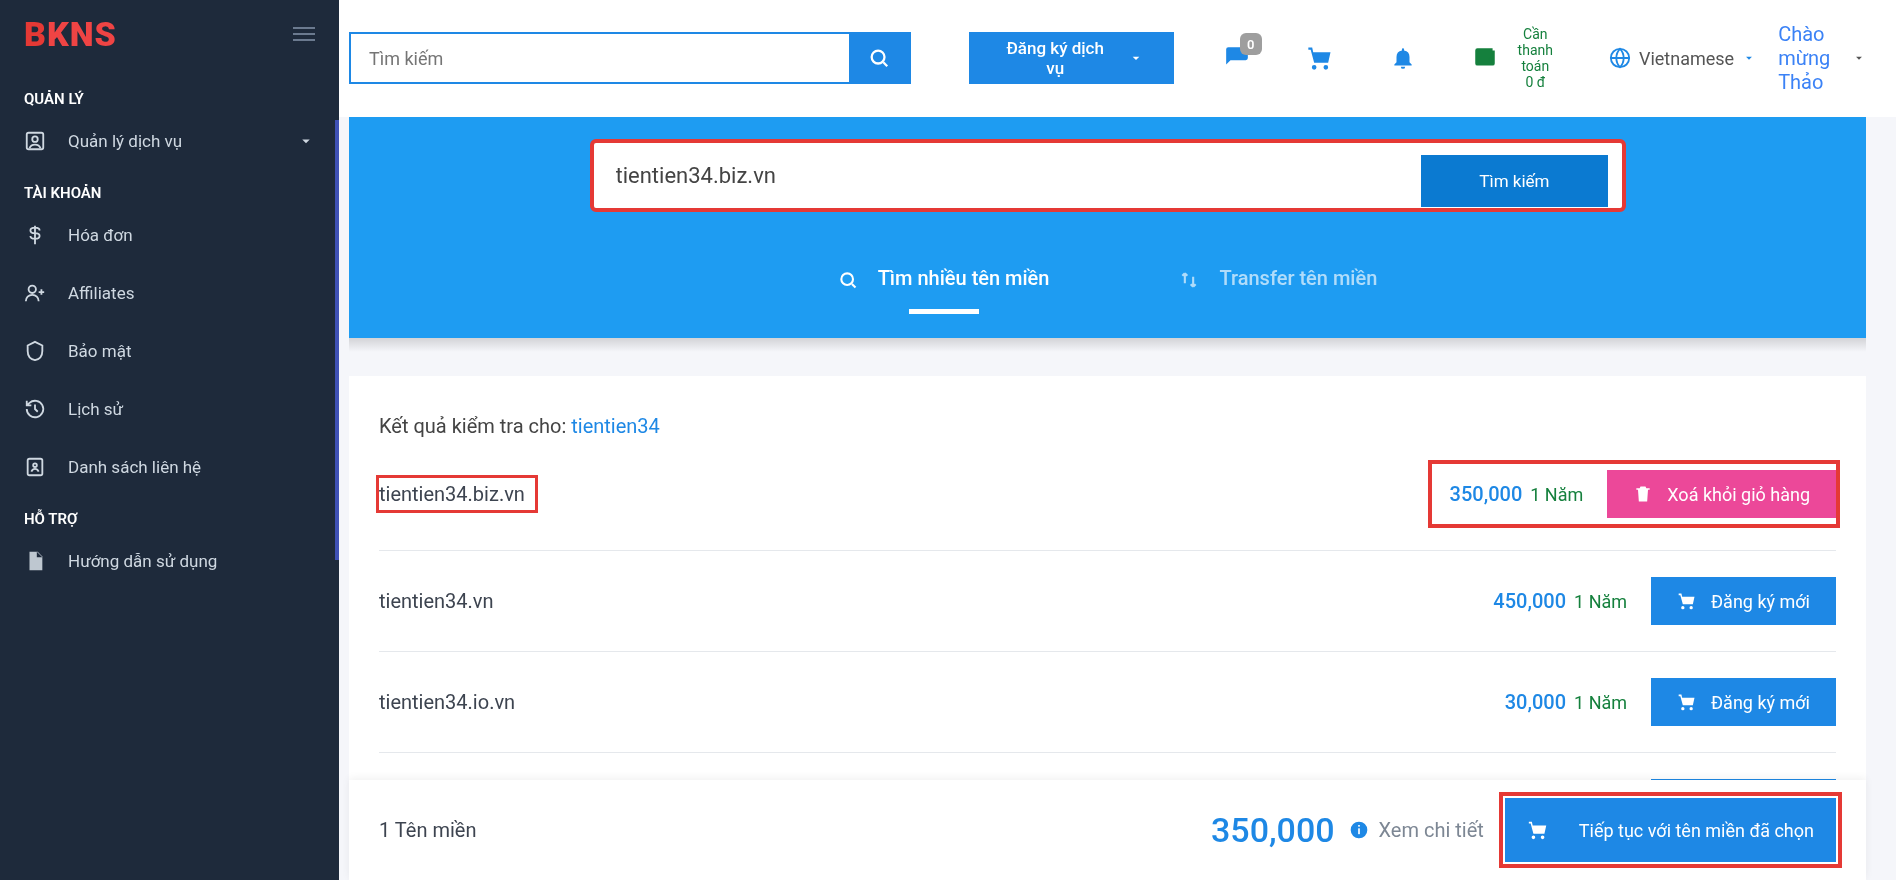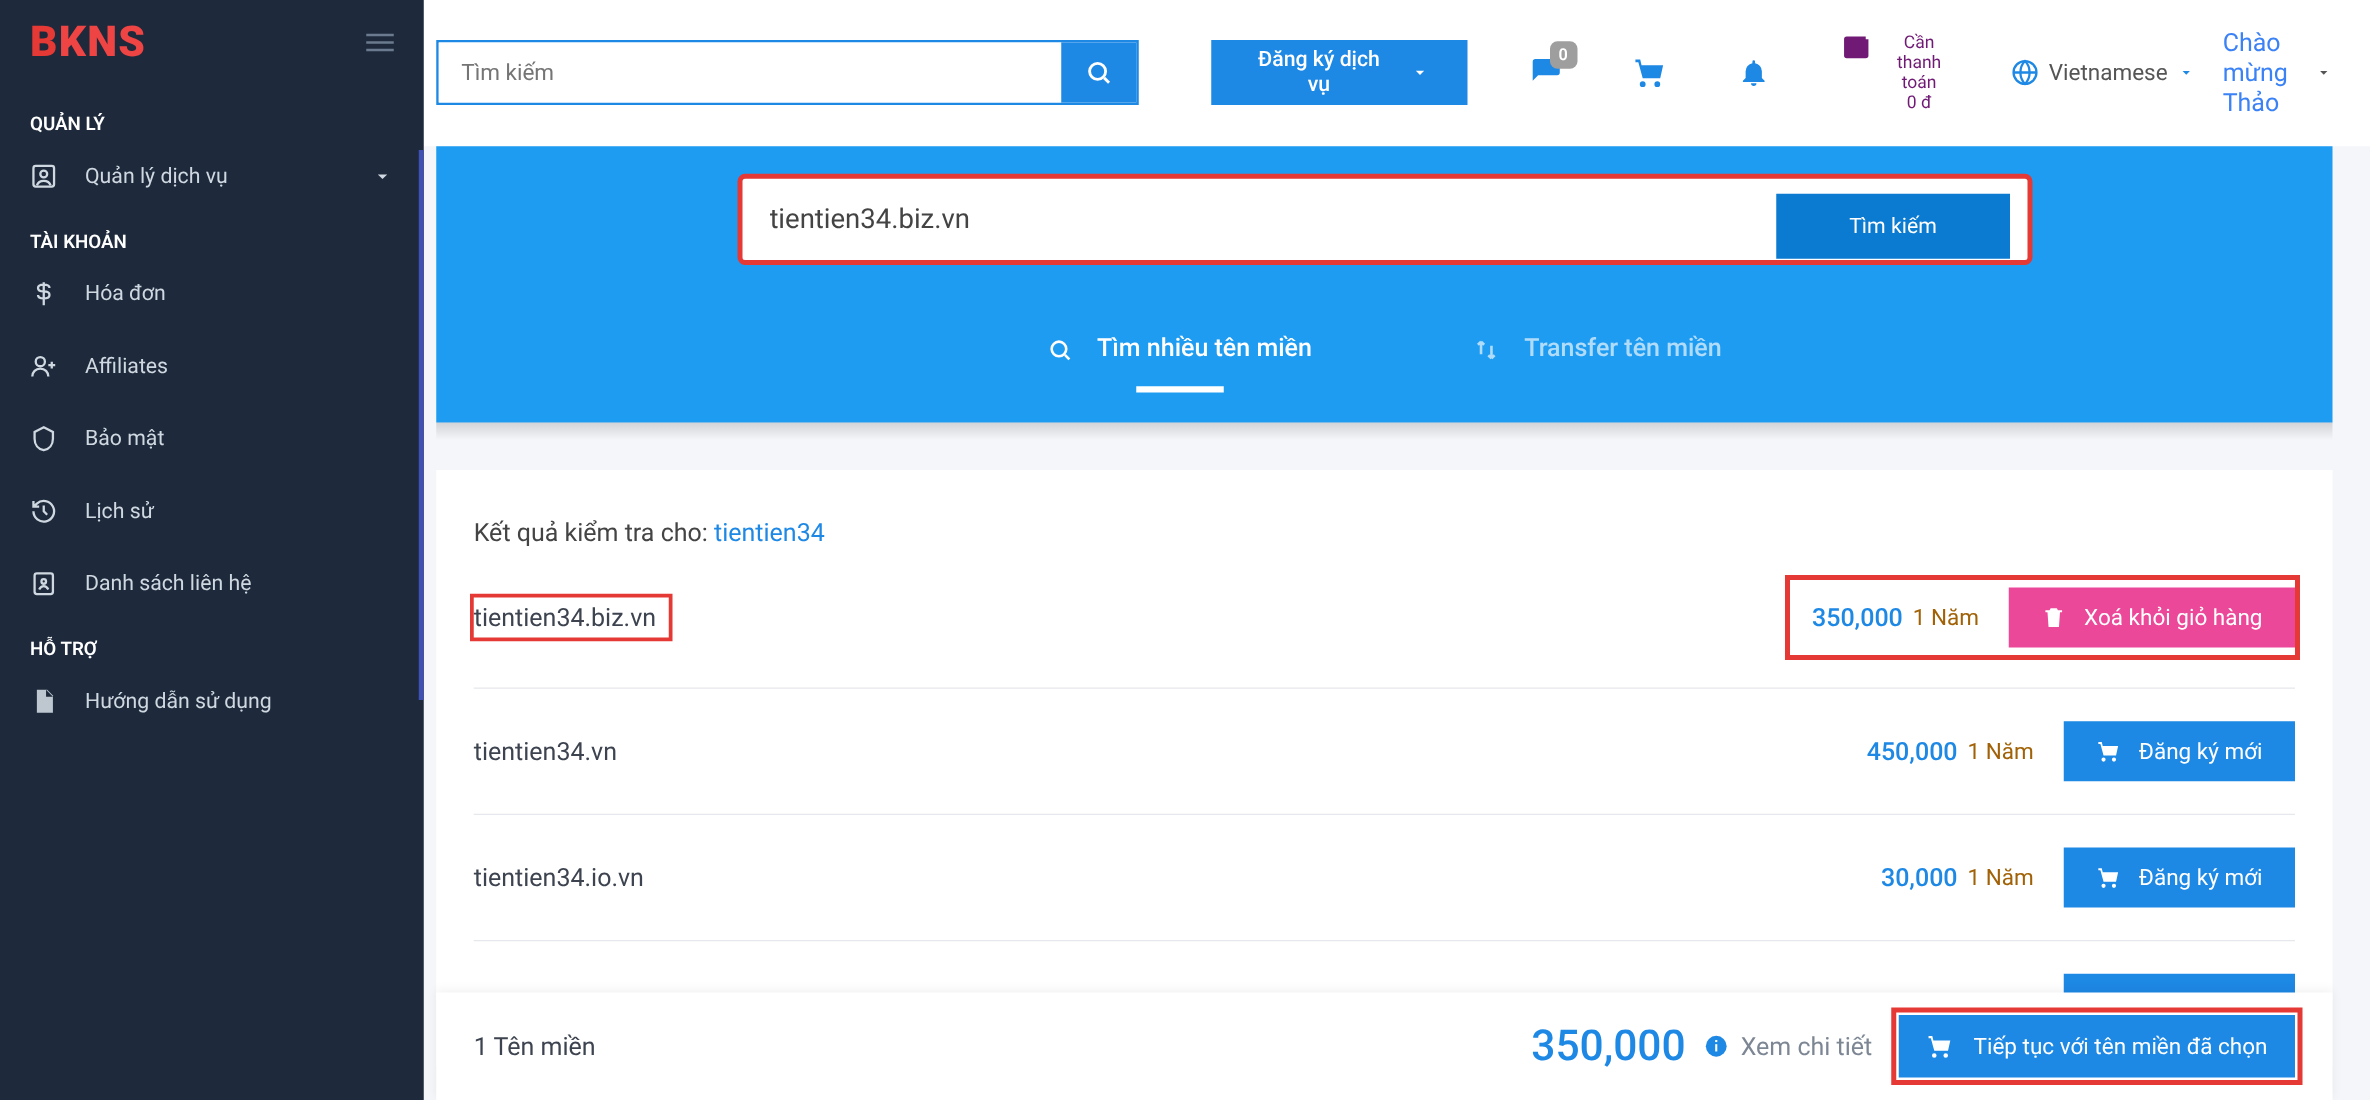--- a/index.html
+++ b/index.html
@@ -20,21 +20,21 @@
 
   .main{flex:1;height:100%;display:flex;flex-direction:column}
   .topbar{display:flex;align-items:center;padding:22px 30px 22px 10px;gap:22px;background:#fff;border-bottom:1px solid rgba(0,0,0,0)}
   .search-wrap{display:flex;border:2px solid #1e88e5;height:52px;width:588px}
   .search-input{border:none;outline:none;padding:0 18px;flex:1;font-size:18px;color:#444}
   .search-btn{width:60px;background:#1e88e5;color:#fff;display:flex;align-items:center;justify-content:center;border:none;cursor:pointer}
   .reg-btn{background:#1e88e5;color:#fff;height:52px;border:none;padding:13px 30px;font-size:17px;font-weight:500;display:flex;align-items:center;gap:16px;cursor:pointer;margin-left:36px}
   .top-icons{display:flex;align-items:center;gap:56px;margin-left:28px}
   .top-icon{color:#1e88e5;position:relative;cursor:pointer}
   .badge{position:absolute;top:-12px;right:-12px;background:#9e9e9e;color:#fff;font-size:13px;font-weight:600;border-radius:6px;width:22px;height:22px;display:flex;align-items:center;justify-content:center}
-  .pay-block{color:#701a75;font-size:14px;text-align:center;display:flex;align-items:flex-start;gap:20px;cursor:pointer}
+  .pay-block{color:#15803d;font-size:14px;text-align:center;display:flex;align-items:center;gap:20px;cursor:pointer}
   .pay-text{line-height:1.15}
   .lang{display:flex;align-items:center;gap:8px;color:#555;font-size:18px;cursor:pointer}
   .lang svg{color:#1e88e5}
   .user{display:flex;align-items:center;gap:8px;color:#3b82f6;font-size:20px;margin-left:auto;cursor:pointer}
 
   .hero{background:#1e9cf2;margin:0 30px 0 10px;padding:0 0 36px 0}
   .search-card{background:#fff;border-radius:4px;margin:0 auto;width:1032px;position:relative;top:0;padding:22px 180px 22px 24px;display:flex;align-items:center;outline:4px solid #e53935;outline-offset:-2px}
   .search-card input{border:none;outline:none;font-size:22px;color:#444;flex:1}
   .search-card button{position:absolute;right:16px;top:14px;height:52px;background:#0b7ad1;color:#fff;border:none;font-size:17px;padding:0 58px;cursor:pointer}
   .hero-tabs{display:flex;gap:130px;justify-content:center;margin-top:56px;color:#fff}
@@ -44,34 +44,34 @@
 
   .shadow-strip{height:14px;margin:0 30px 0 10px;background:linear-gradient(to bottom,rgba(0,0,0,.14),rgba(0,0,0,0))}
 
   .results{background:#fff;margin:24px 30px 0 10px;padding:38px 30px 0 30px;position:relative}
   .results-title{font-size:20px;color:#444}
   .results-title a{color:#1e88e5;text-decoration:none}
   .row{display:flex;align-items:center;border-bottom:1px solid #e5e8ec;padding:26px 0}
   .row:first-of-type{padding-top:22px}
   .domain{font-size:20px;color:#3d4450;flex:1}
   .price{color:#1e88e5;font-size:20px;font-weight:500;margin-right:8px}
-  .period{color:#a16207;font-size:18px;margin-right:24px}
+  .period{color:#15803d;font-size:18px;margin-right:24px}
   .act-btn{background:#1e88e5;color:#fff;border:none;height:48px;padding:0 26px;font-size:18px;display:flex;align-items:center;gap:14px;cursor:pointer}
   .act-btn.danger{background:#ec4899}
   .row0 .domain>span{outline:3px solid #e53935;padding:4px 10px 4px 0}
   .row0 .tail{outline:4px solid #e53935;padding:6px 0 6px 18px;display:flex;align-items:center}
   .tail{display:flex;align-items:center}
   .row-last{border-bottom:none}
 
   .footer{position:fixed;left:349px;right:30px;bottom:0;background:#fff;display:flex;align-items:center;padding:18px 30px;box-shadow:0 -2px 8px rgba(0,0,0,.06)}
   .footer .cnt{font-size:20px;color:#3d4450;flex:1}
   .footer .tot{color:#1e88e5;font-size:34px;font-weight:500;margin-right:14px}
   .footer .info{color:#1e88e5;margin-right:10px}
   .footer .det{color:#7d8794;font-size:20px;margin-right:21px;cursor:pointer}
-  .footer .cont{background:#1e88e5;color:#fff;border:none;height:50px;padding:0 22px;font-size:18px;display:flex;align-items:center;gap:16px;cursor:pointer;outline:4px solid #e53935;outline-offset:2px}
+  .footer .cont{background:#1e88e5;color:#fff;border:none;height:64px;padding:0 22px;font-size:18px;display:flex;align-items:center;gap:30px;cursor:pointer;outline:4px solid #e53935;outline-offset:2px}
 
   svg{display:block}
 </style>
 </head>
 <body>
 
 <div class="sidebar">
   <div class="side-accent"></div>
   <div class="top">
     <div class="logo"><span class="b">B</span><span class="kns">KNS</span></div>

